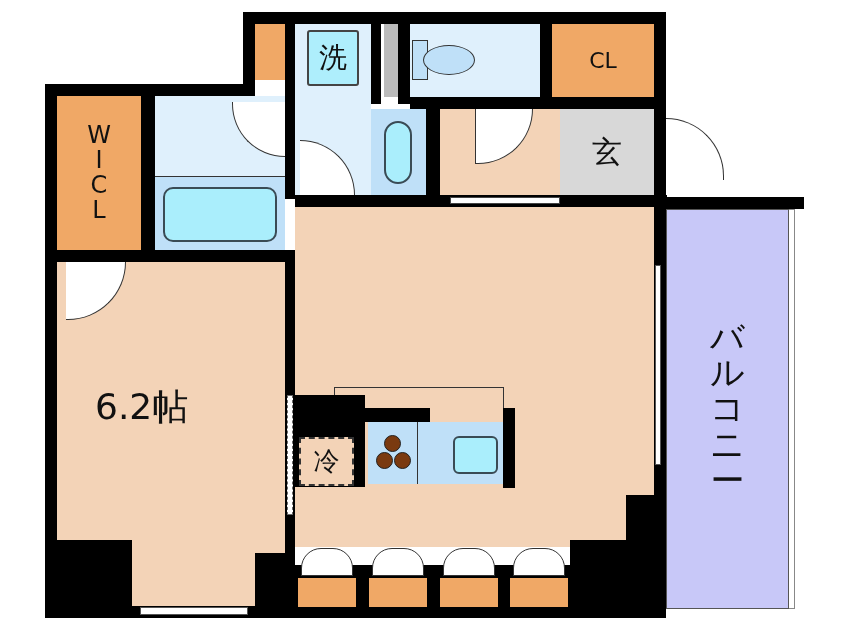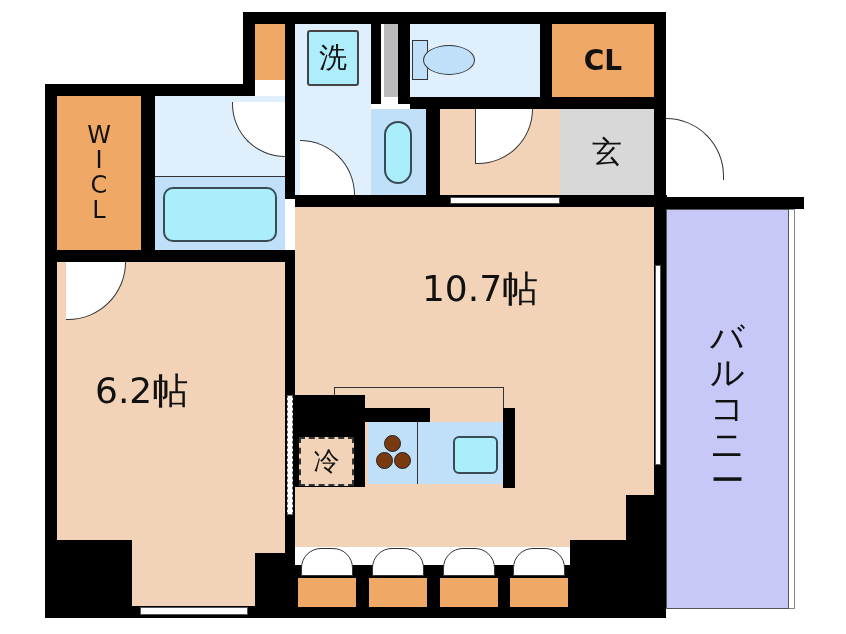--- a/index.html
+++ b/index.html
@@ -41,21 +41,21 @@
   <div class="abs wall" style="left:371px;top:24px;width:10px;height:80px;"></div>
   <div class="abs" style="left:384px;top:24px;width:14px;height:73px;background:#bbb;"></div>
   <div class="abs wall" style="left:398px;top:24px;width:12px;height:80px;"></div>
 
   <div class="abs wet" style="left:410px;top:24px;width:130px;height:73px;"></div>
   <div class="abs" style="left:412px;top:40px;width:16px;height:40px;background:#bfe0f8;border:1px solid #333;"></div>
   <div class="abs" style="left:423px;top:45px;width:52px;height:30px;background:#bfe0f8;border:1.5px solid #333;border-radius:50%;"></div>
   <div class="abs wall" style="left:540px;top:24px;width:12px;height:80px;"></div>
 
   <div class="abs orange" style="left:552px;top:24px;width:102px;height:73px;display:flex;align-items:center;justify-content:center;">
-    <span class="lbl" style="font-size:28px;font-weight:bold;">CL</span>
+    <span class="lbl" style="font-size:22px;">CL</span>
   </div>
   <div class="abs wall" style="left:410px;top:97px;width:244px;height:12px;"></div>
 
   <div class="abs wall" style="left:141px;top:84px;width:14px;height:170px;"></div>
   <div class="abs wet" style="left:155px;top:96px;width:130px;height:80px;"></div>
   <div class="abs" style="left:232px;top:102px;width:53px;height:55px;border-bottom-left-radius:55px;border:1.5px solid #333;border-right:none;border-top:none;background:#fff;"></div>
   <div class="abs bath" style="left:155px;top:176px;width:130px;height:78px;border-top:1px solid #333;"></div>
   <div class="abs tub" style="left:163px;top:187px;width:114px;height:55px;"></div>
   <div class="abs wall" style="left:45px;top:250px;width:250px;height:12px;"></div>
 
@@ -74,21 +74,20 @@
   <div class="abs" style="left:475px;top:109px;width:58px;height:55px;border-bottom-right-radius:58px;border:1.5px solid #333;border-left:1.5px solid #333;border-top:none;background:#fff;"></div>
   <div class="abs genkan" style="left:560px;top:109px;width:94px;height:86px;display:flex;align-items:center;justify-content:center;">
     <span class="lbl" style="font-size:30px;">玄</span>
   </div>
   <div class="abs" style="left:666px;top:118px;width:58px;height:62px;border-top-right-radius:58px;border:1.5px solid #333;border-left:none;border-bottom:none;background:#fff;"></div>
   <div class="abs wall" style="left:295px;top:195px;width:372px;height:12px;"></div>
   <div class="abs white" style="left:450px;top:197px;width:110px;height:7px;border:1px solid #444;"></div>
 
   <div class="abs wood" style="left:295px;top:207px;width:359px;height:340px;"></div>
   <div class="abs" style="left:380px;top:270px;width:200px;text-align:center;">
-    <div class="lbl" style="font-size:36px;">10.7帖</div>
   </div>
   <div class="abs white" style="left:655px;top:265px;width:6px;height:200px;border:1px solid #555;"></div>
 
   <div class="abs" style="left:334px;top:387px;width:170px;height:25px;border:1.5px solid #333;border-bottom:none;background:#f3d3b7;"></div>
   <div class="abs wall" style="left:295px;top:395px;width:70px;height:92px;"></div>
   <div class="abs wall" style="left:360px;top:408px;width:70px;height:14px;"></div>
   <div class="abs wall" style="left:503px;top:408px;width:12px;height:80px;"></div>
   <div class="abs bath" style="left:368px;top:422px;width:50px;height:62px;border-right:1px solid #333;"></div>
   <div class="abs" style="left:384px;top:435px;width:17px;height:17px;border-radius:50%;background:#7a3a10;border:1px solid #222;"></div>
   <div class="abs" style="left:376px;top:452px;width:17px;height:17px;border-radius:50%;background:#7a3a10;border:1px solid #222;"></div>
@@ -110,21 +109,21 @@
   <div class="abs door" style="left:301px;top:548px;width:52px;height:28px;border-top-left-radius:20px;border-top-right-radius:20px;"></div>
   <div class="abs door" style="left:372px;top:548px;width:52px;height:28px;border-top-left-radius:20px;border-top-right-radius:20px;"></div>
   <div class="abs door" style="left:443px;top:548px;width:52px;height:28px;border-top-left-radius:20px;border-top-right-radius:20px;"></div>
   <div class="abs door" style="left:513px;top:548px;width:52px;height:28px;border-top-left-radius:20px;border-top-right-radius:20px;"></div>
 
   <div class="abs wood" style="left:57px;top:262px;width:230px;height:344px;"></div>
   <div class="abs wall" style="left:285px;top:262px;width:10px;height:344px;"></div>
   <div class="abs white" style="left:287px;top:395px;width:6px;height:120px;border:1px dashed #666;"></div>
   <div class="abs" style="left:66px;top:262px;width:60px;height:58px;border-bottom-right-radius:60px;border:1.5px solid #333;border-top:none;border-left:none;background:#fff;"></div>
   <div class="abs" style="left:95px;top:372px;width:160px;">
-    <div class="lbl" style="font-size:36px;text-align:left;">6.2帖</div>
+    <div class="lbl" style="font-size:36px;text-align:left;margin-top:16px;">6.2帖</div>
   </div>
   <div class="abs wall" style="left:57px;top:540px;width:75px;height:70px;"></div>
   <div class="abs wall" style="left:255px;top:553px;width:32px;height:57px;"></div>
   <div class="abs white" style="left:140px;top:607px;width:108px;height:8px;border:1px solid #555;"></div>
 
   <div class="abs wall" style="left:666px;top:197px;width:138px;height:12px;"></div>
   <div class="abs balcony" style="left:666px;top:209px;width:123px;height:400px;display:flex;flex-direction:column;align-items:center;justify-content:center;">
     <span class="lbl" style="font-size:34px;">バ</span>
     <span class="lbl" style="font-size:34px;">ル</span>
     <span class="lbl" style="font-size:34px;">コ</span>

